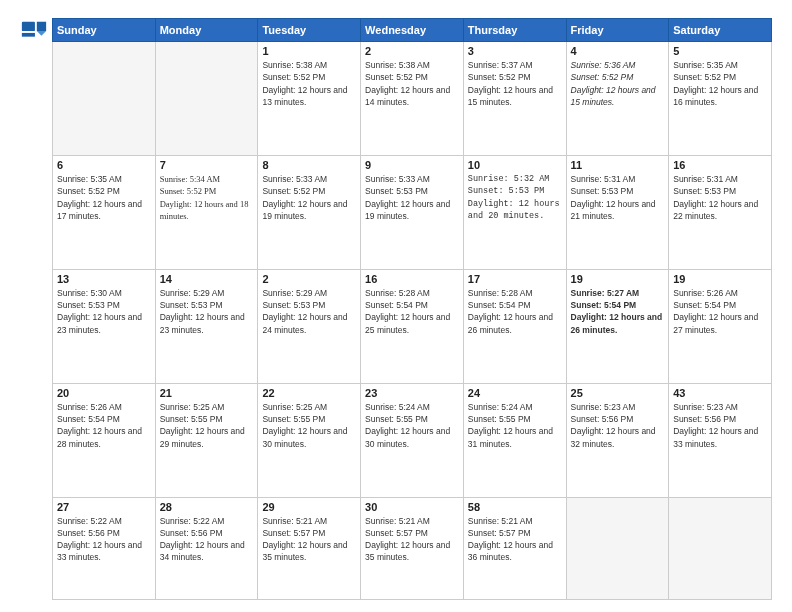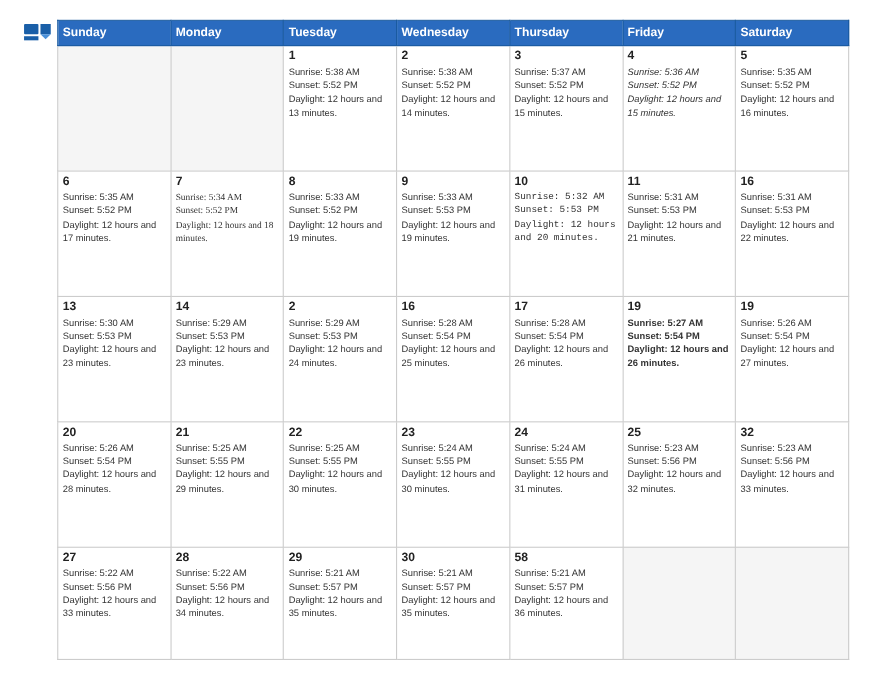--- a/index.html
+++ b/index.html
@@ -291,21 +291,21 @@
 Sunset: 5:55 PM
 Daylight: 12 hours and 31 minutes.</div>
           </td>
           <td>
             <span class="day-number">25</span>
             <div class="day-info" style="white-space: pre-line;">Sunrise: 5:23 AM
 Sunset: 5:56 PM
 Daylight: 12 hours and 32 minutes.</div>
           </td>
           <td>
-            <span class="day-number">32</span>
+            <span class="day-number">43</span>
             <div class="day-info" style="white-space: pre-line;">Sunrise: 5:23 AM
 Sunset: 5:56 PM
 Daylight: 12 hours and 33 minutes.</div>
           </td>
         </tr>
         <tr class="last-row">
           <td>
             <span class="day-number">27</span>
             <div class="day-info" style="white-space: pre-line;">Sunrise: 5:22 AM
 Sunset: 5:56 PM

